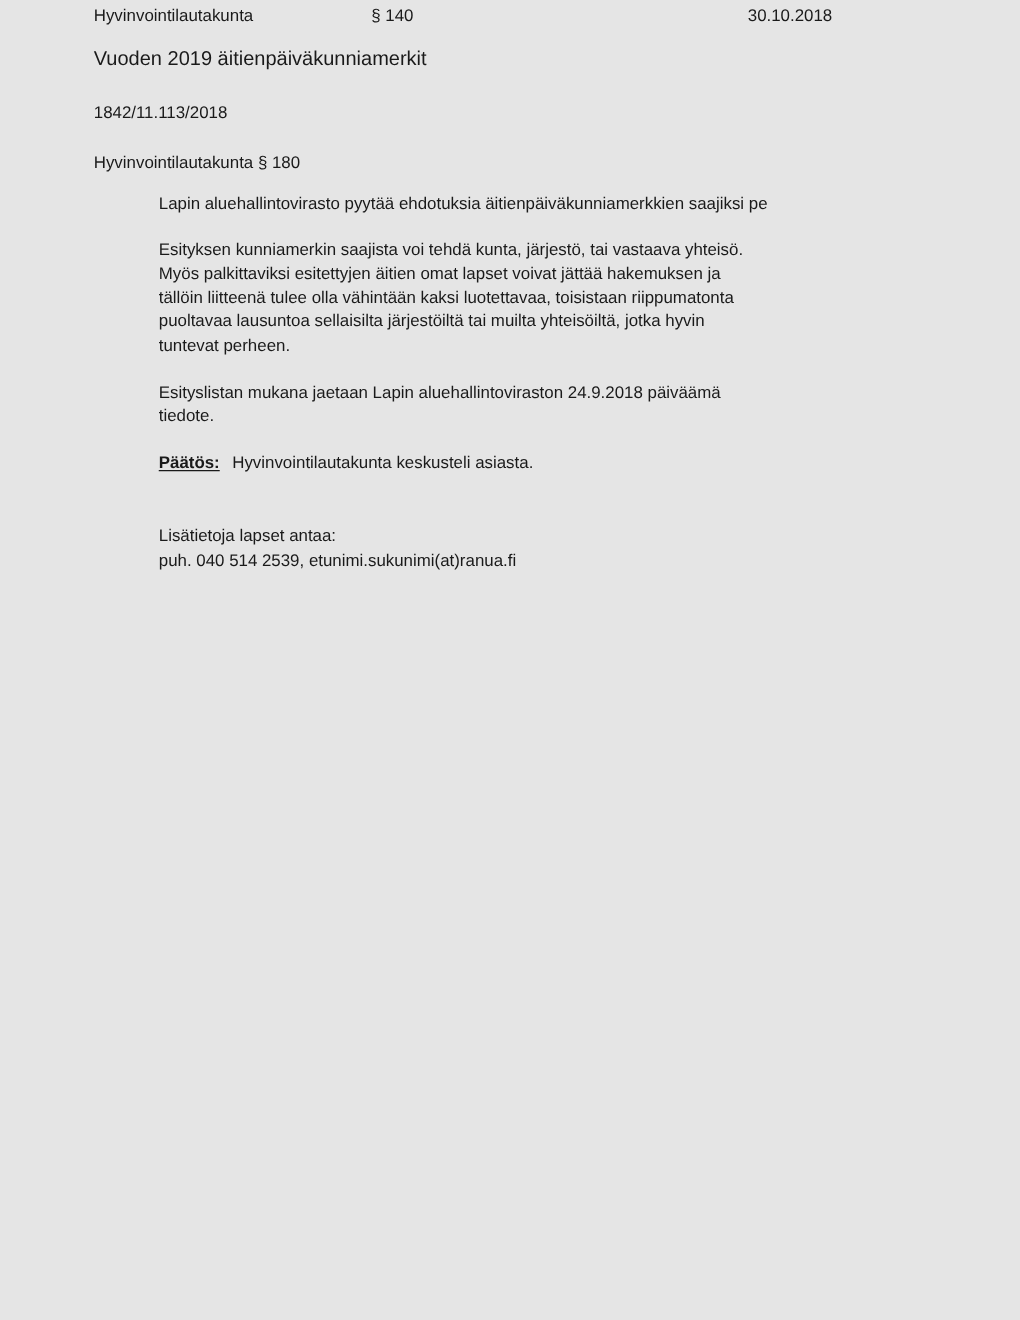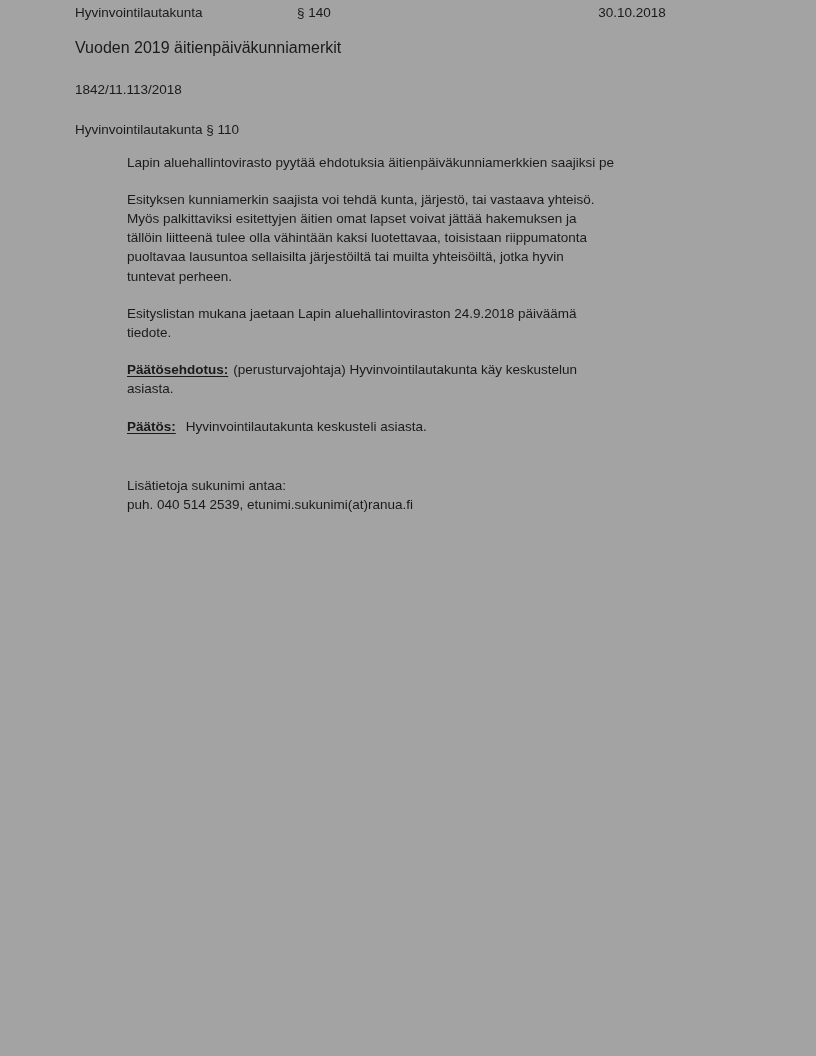--- a/index.html
+++ b/index.html
@@ -2,21 +2,21 @@
 <html><head>
 <meta charset="utf-8">
 <style>
   * { margin: 0; padding: 0; box-sizing: border-box; }
   html, body { background: #ffffff; }
   .page {
     position: relative;
     width: 816px;
     height: 1056px;
     margin: 0 auto;
-    background: #a3a3a3;
+    background: #e5e5e5;
     font-family: "Liberation Sans", "DejaVu Sans", sans-serif;
     color: #1a1a1a;
     font-size: 13.5px;
     line-height: 19.2px;
     overflow: hidden;
   }
   .content {
     padding: 3px 72px 0 75px;
   }
   .doc-header {
@@ -65,50 +65,46 @@
     <div class="doc-header">
       <span class="col-committee">Hyvinvointilautakunta</span>
       <span class="col-section">§ 140</span>
       <span class="col-date">30.10.2018</span>
     </div>
 
     <div class="doc-title">Vuoden 2019 äitienpäiväkunniamerkit</div>
 
     <div class="case-number">1842/11.113/2018</div>
 
-    <div class="section-heading">Hyvinvointilautakunta § 110</div>
+    <div class="section-heading">Hyvinvointilautakunta § 180</div>
 
     <div class="body-block">
 
       <div class="paragraph">
         <div>Lapin aluehallintovirasto pyytää ehdotuksia äitienpäiväkunniamerkkien saajiksi pe</div>
       </div>
 
       <div class="paragraph">
         <div>Esityksen kunniamerkin saajista voi tehdä kunta, järjestö, tai vastaava yhteisö.</div>
         <div>Myös palkittaviksi esitettyjen äitien omat lapset voivat jättää hakemuksen ja</div>
         <div>tällöin liitteenä tulee olla vähintään kaksi luotettavaa, toisistaan riippumatonta</div>
         <div>puoltavaa lausuntoa sellaisilta järjestöiltä tai muilta yhteisöiltä, jotka hyvin</div>
         <div>tuntevat perheen.</div>
       </div>
 
       <div class="paragraph">
         <div>Esityslistan mukana jaetaan Lapin aluehallintoviraston 24.9.2018 päiväämä</div>
         <div>tiedote.</div>
       </div>
 
-      <div class="paragraph">
-        <div><span class="label proposal-label">Päätösehdotus:</span><span>(perusturvajohtaja) Hyvinvointilautakunta käy keskustelun</span></div>
-        <div>asiasta.</div>
-      </div>
 
       <div class="paragraph">
         <span class="label decision-label">Päätös:</span><span>Hyvinvointilautakunta keskusteli asiasta.</span>
       </div>
 
       <div class="contact-block">
-        <div>Lisätietoja sukunimi antaa:</div>
+        <div>Lisätietoja lapset antaa:</div>
         <div>puh. 040 514 2539, etunimi.sukunimi(at)ranua.fi</div>
       </div>
 
     </div>
   </div>
 </div>
 
 </body></html>

